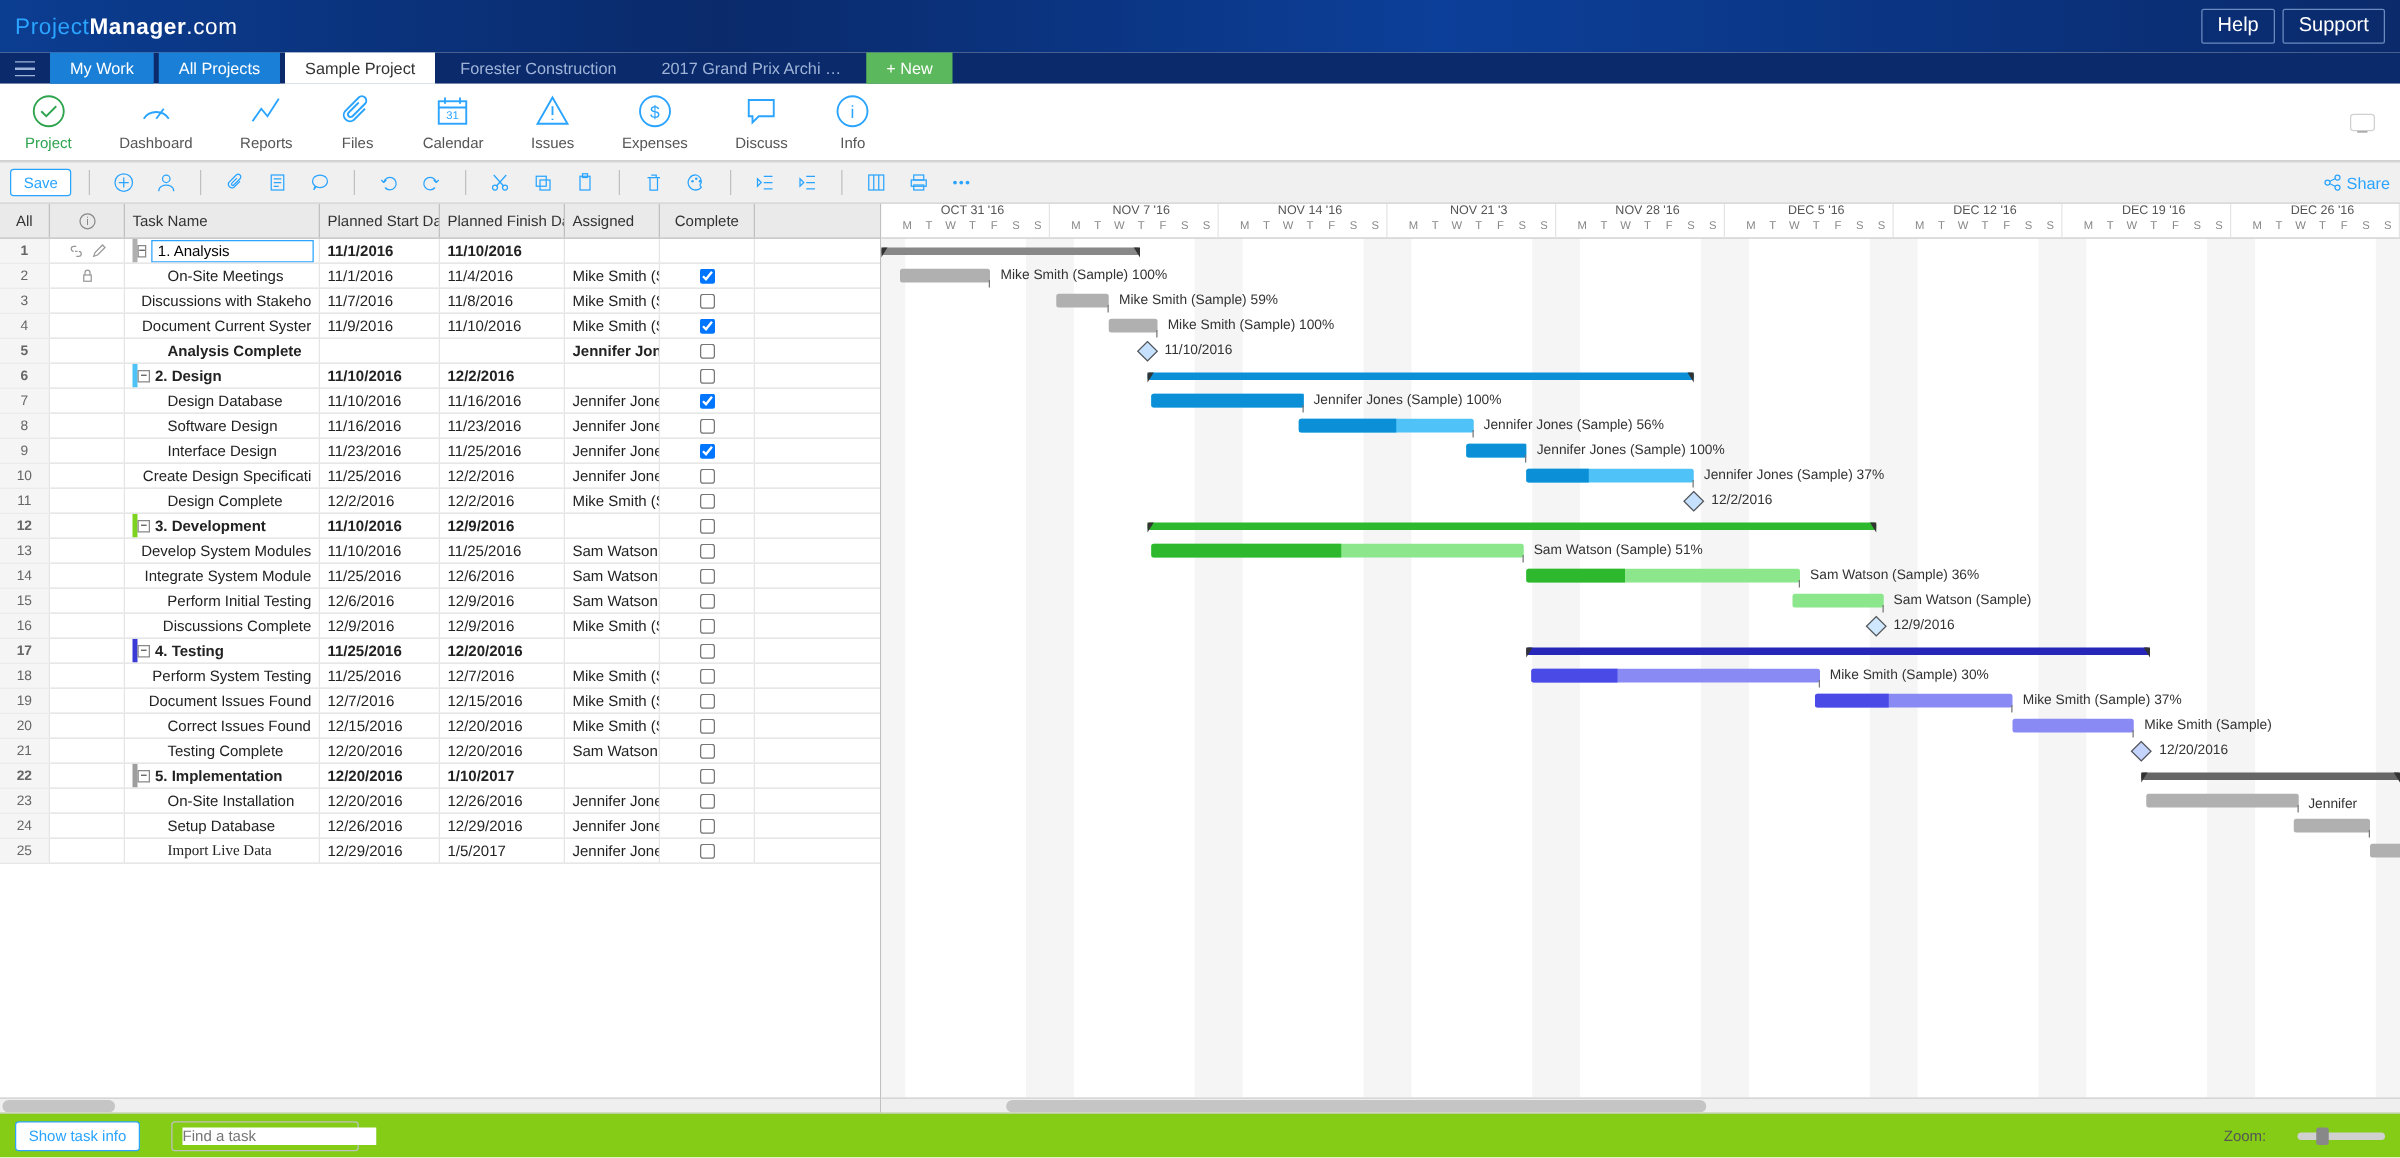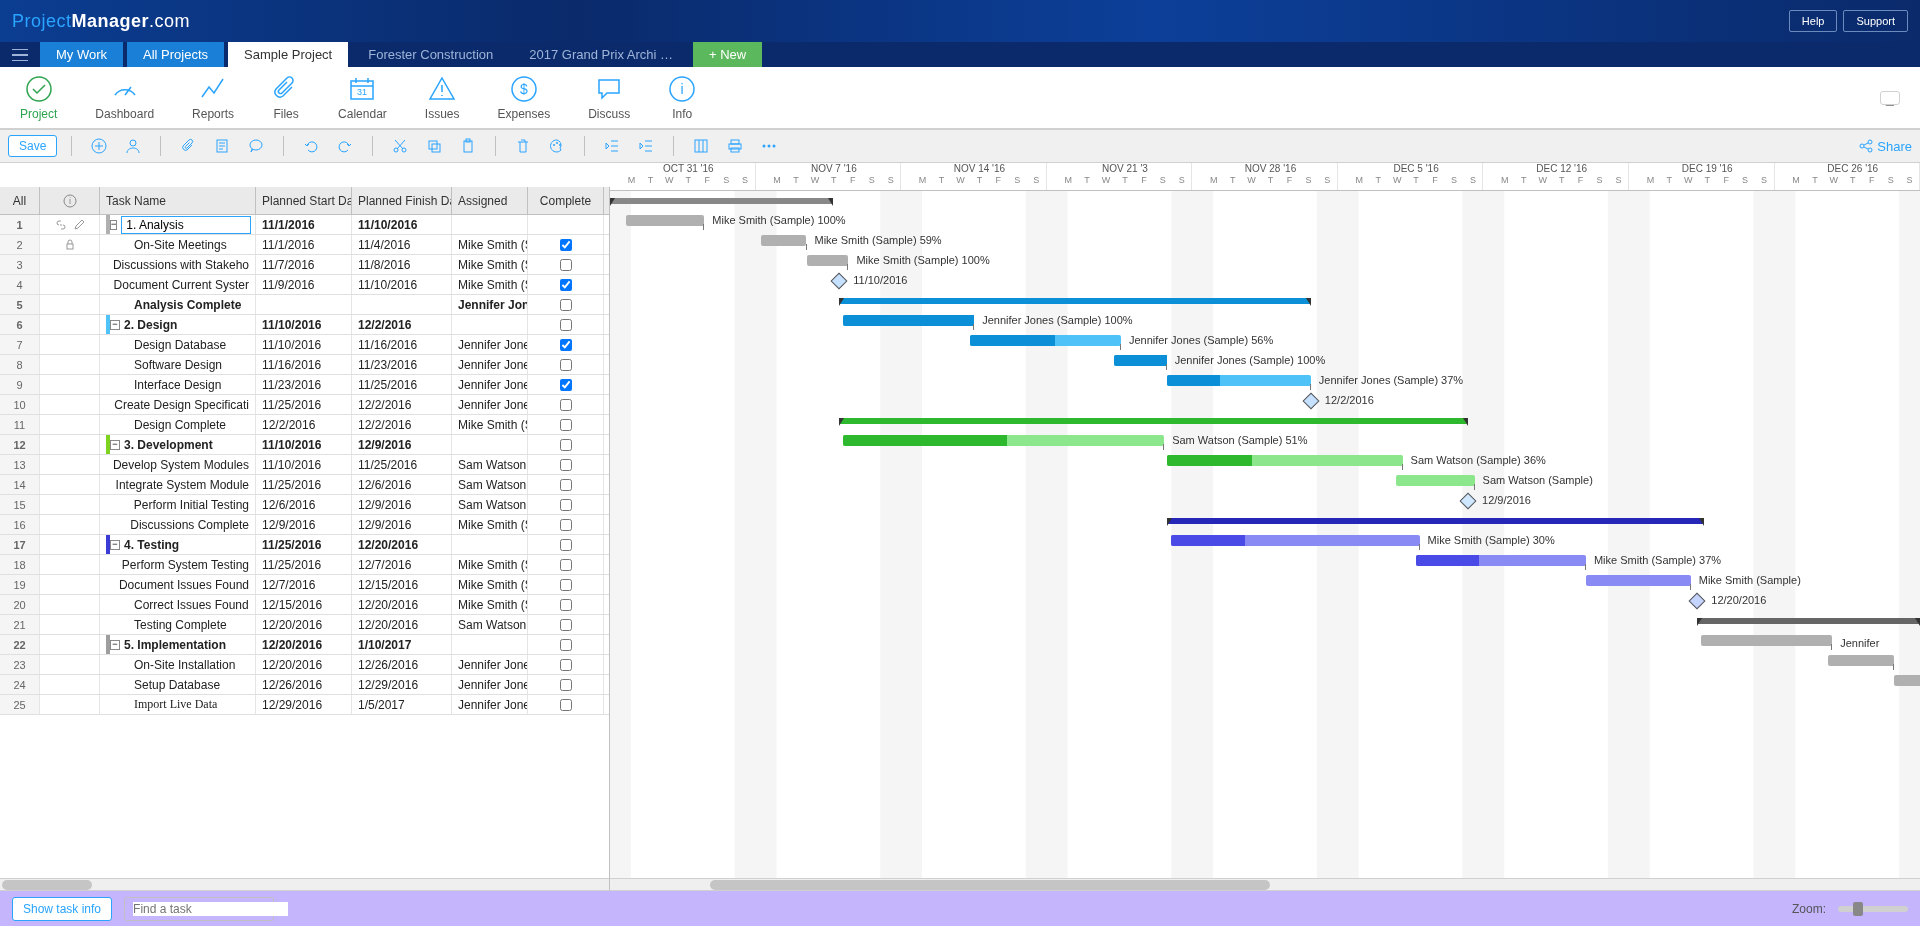--- a/index.html
+++ b/index.html
@@ -3,21 +3,21 @@
 <meta charset="utf-8">
 <style>
 * { box-sizing: border-box; margin: 0; padding: 0; }
 html, body { width: 1920px; height: 926px; font-family: Arial, sans-serif; font-size: 13px; overflow: hidden; }
 
 .banner { height: 42px; background: linear-gradient(90deg, #0b3d91 0%, #0a2a6b 30%, #0c3f99 60%, #0a2a6b 100%); display: flex; align-items: center; padding: 0 12px; color: #fff; }
 .logo { font-size: 18px; font-weight: 300; letter-spacing: 0.5px; }
 .logo b { font-weight: 700; }
 .logo .pm1 { color: #2aa4ff; }
 .banner-spacer { flex: 1; }
-.banner-btn { border: 1px solid #6b8bbf; background: transparent; color: #fff; font-size: 11px; padding: 4px 12px; margin-left: 6px; border-radius: 2px; cursor: pointer; }
+.banner-btn { border: 1px solid #6b8bbf; background: transparent; color: #fff; font-size: 16px; padding: 4px 12px; margin-left: 6px; border-radius: 2px; cursor: pointer; }
 
 .tabs { height: 25px; background: #0a2a6b; display: flex; align-items: stretch; padding-left: 4px; }
 .ham { width: 32px; display: flex; align-items: center; justify-content: center; color: #9fb4d8; cursor: pointer; }
 .tab { display: flex; align-items: center; padding: 0 16px; font-size: 13px; color: #fff; cursor: pointer; margin-left: 4px; }
 .tab.link { background: #1a7fd6; text-align: center; }
 .tab.active { background: #fff; color: #333; }
 .tab.dim { color: #9fb4d8; }
 .tab.new { background: #5cb85c; color: #fff; }
 
 .sections { height: 62px; background: #fff; display: flex; align-items: center; padding: 6px 20px; gap: 38px; border-bottom: 1px solid #d0d0d0; }
@@ -29,21 +29,21 @@
 
 .toolbar { height: 34px; background: #f0f0f0; border-top: 1px solid #d0d0d0; border-bottom: 1px solid #d0d0d0; display: flex; align-items: center; padding: 0 8px; gap: 8px; }
 .tbtn { width: 26px; height: 26px; display: flex; align-items: center; justify-content: center; color: #2aa4ff; cursor: pointer; border-radius: 3px; }
 .save-btn { border: 1px solid #2aa4ff; color: #2aa4ff; padding: 3px 10px; font-size: 12px; border-radius: 3px; cursor: pointer; background: #fff; }
 .tsep { width: 1px; height: 20px; background: #c0c0c0; margin: 0 6px; }
 .tb-spacer { flex: 1; }
 .share { color: #2aa4ff; font-size: 13px; cursor: pointer; display: flex; align-items: center; gap: 4px; }
 
 .main { display: flex; height: calc(100% - 42px - 25px - 62px - 34px - 36px); }
 
-.grid { width: 610px; flex-shrink: 0; border-right: 1px solid #c0c0c0; display: flex; flex-direction: column; overflow: hidden; margin-top: 24px; }
+.grid { width: 705px; flex-shrink: 0; border-right: 1px solid #c0c0c0; display: flex; flex-direction: column; overflow: hidden; }
 .ghead { display: flex; height: 28px; background: #eaeaea; border-bottom: 1px solid #c0c0c0; align-items: center; font-size: 12px; color: #333; }
 .gcol { padding: 0 6px; border-right: 1px solid #c0c0c0; height: 100%; display: flex; align-items: center; overflow: hidden; white-space: nowrap; }
 .c-num { width: 40px; justify-content: center; }
 .c-ind { width: 60px; justify-content: center; gap: 6px; }
 .c-name { width: 156px; }
 .c-start { width: 96px; }
 .c-fin { width: 100px; }
 .c-asg { width: 76px; }
 .c-comp { width: 76px; justify-content: center; }
 .grows { flex: 1; overflow: hidden; }
@@ -79,21 +79,21 @@
 }
 .gbody-inner { position: relative; }
 .bar { position: absolute; height: 11px; border-radius: 2px; }
 .bar-lbl { position: absolute; font-size: 11px; color: #333; white-space: nowrap; }
 .sumbar { height: 6px; background: #333; }
 .sumbar::before, .sumbar::after { content: ''; position: absolute; top: 0; width: 0; height: 0; border-top: 8px solid #333; }
 .sumbar::before { left: 0; border-right: 5px solid transparent; }
 .sumbar::after { right: 0; border-left: 5px solid transparent; }
 .diamond { width: 12px; height: 12px; transform: rotate(45deg); position: absolute; border:1px solid #555;}
 
-.footer { height: 36px; background: #c4b5fd; border-top: 1px solid #d0d0d0; display: flex; align-items: center; padding: 0 12px; gap: 12px; }
+.footer { height: 36px; background: #84cc16; border-top: 1px solid #d0d0d0; display: flex; align-items: center; padding: 0 12px; gap: 25px; }
 .show-info { border: 1px solid #2aa4ff; color: #2aa4ff; padding: 4px 10px; font-size: 12px; border-radius: 3px; background: #fff; cursor: pointer; }
 .find { border: 1px solid #c0c0c0; border-radius: 3px; padding: 4px 8px; font-size: 12px; width: 150px; display: flex; align-items: center; gap: 6px; color: #888; }
 .find input { border: none; outline: none; flex: 1; font-size: 12px; }
 .footer-spacer { flex: 1; }
 .zoom-lbl { font-size: 12px; color: #555; }
 .zoom-slider { width: 70px; height: 6px; background: #d0d0d0; border-radius: 3px; position: relative; }
 .zoom-thumb { position: absolute; width: 10px; height: 14px; background: #888; top: -4px; left: 15px; border-radius: 2px; }
 svg { display: block; }
 </style>
 </head>

